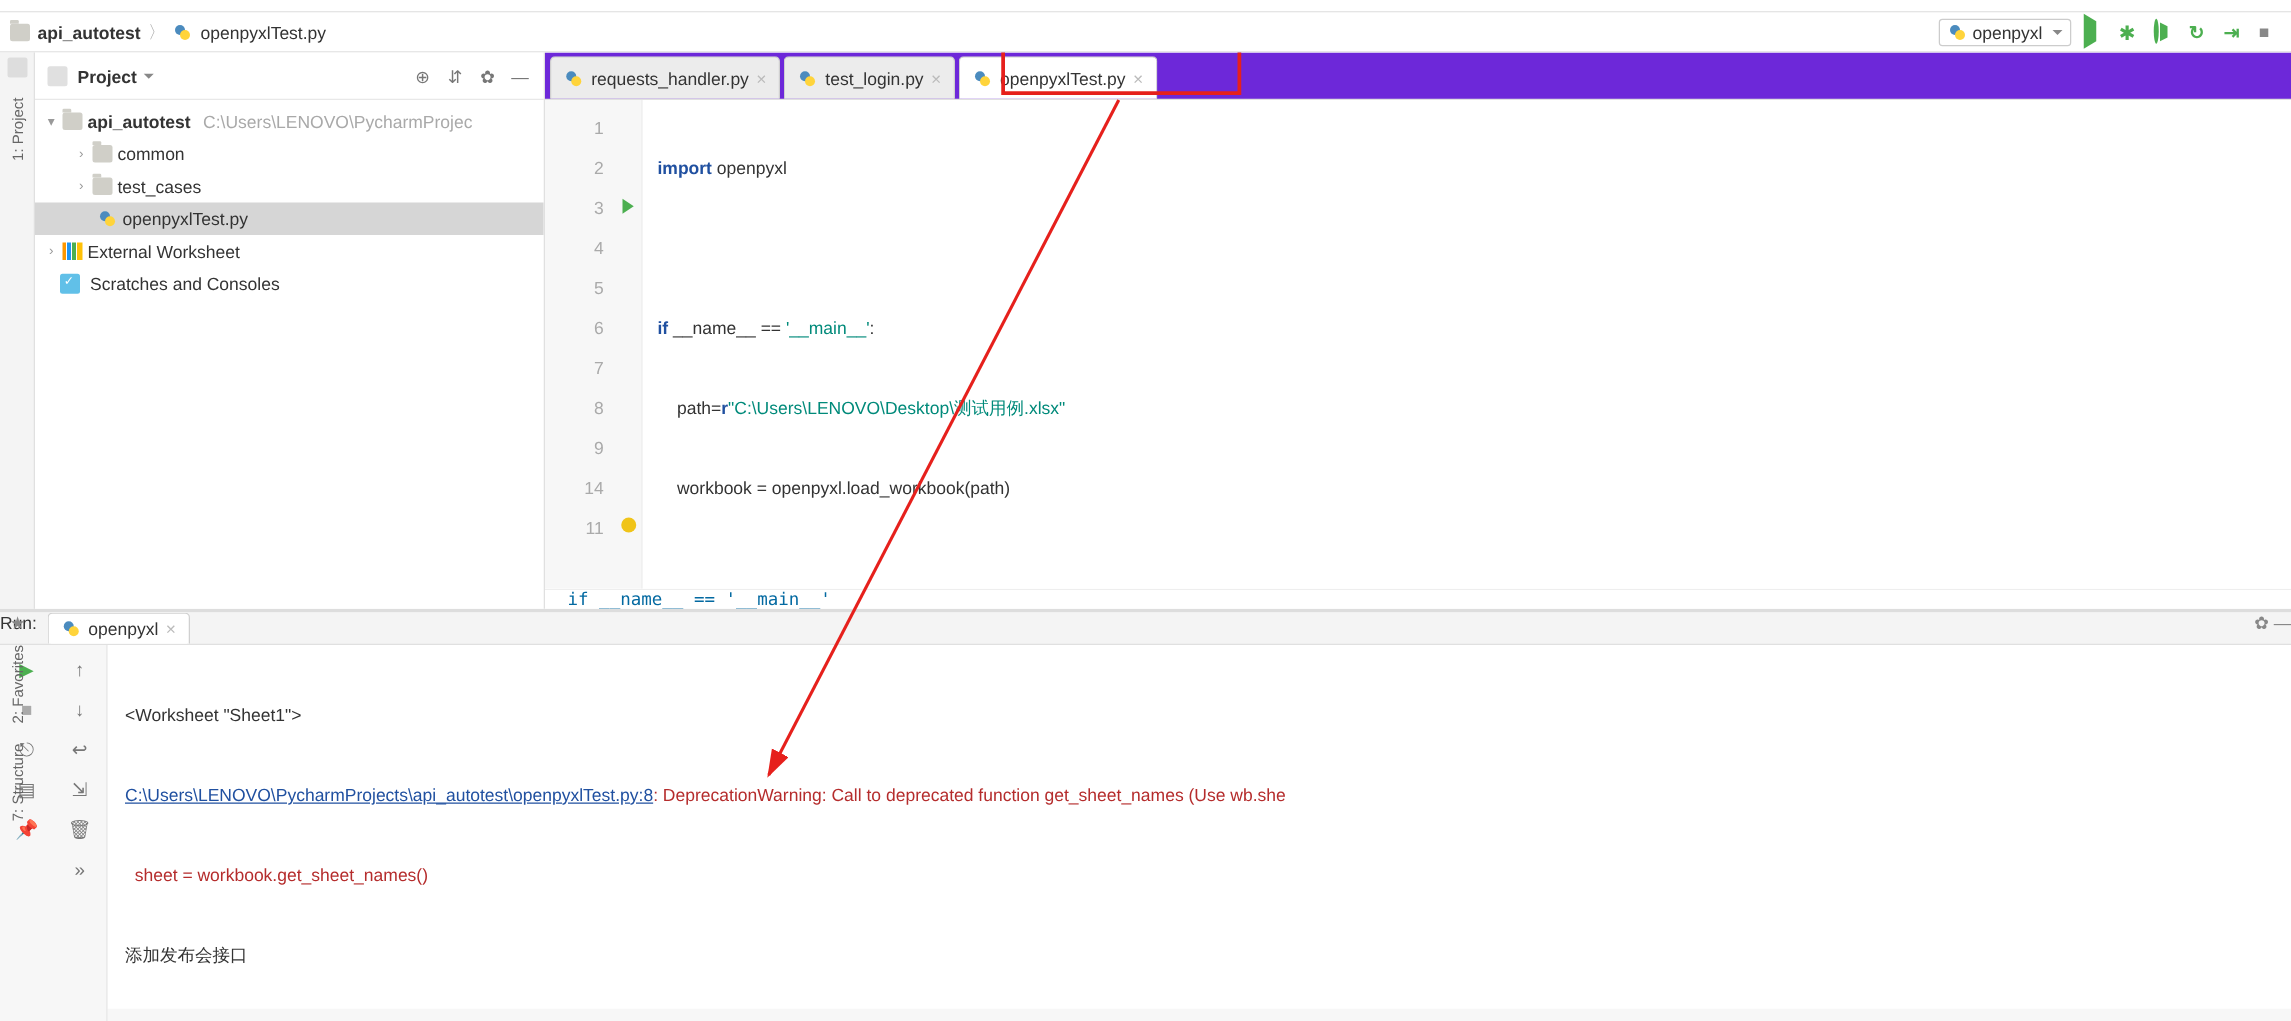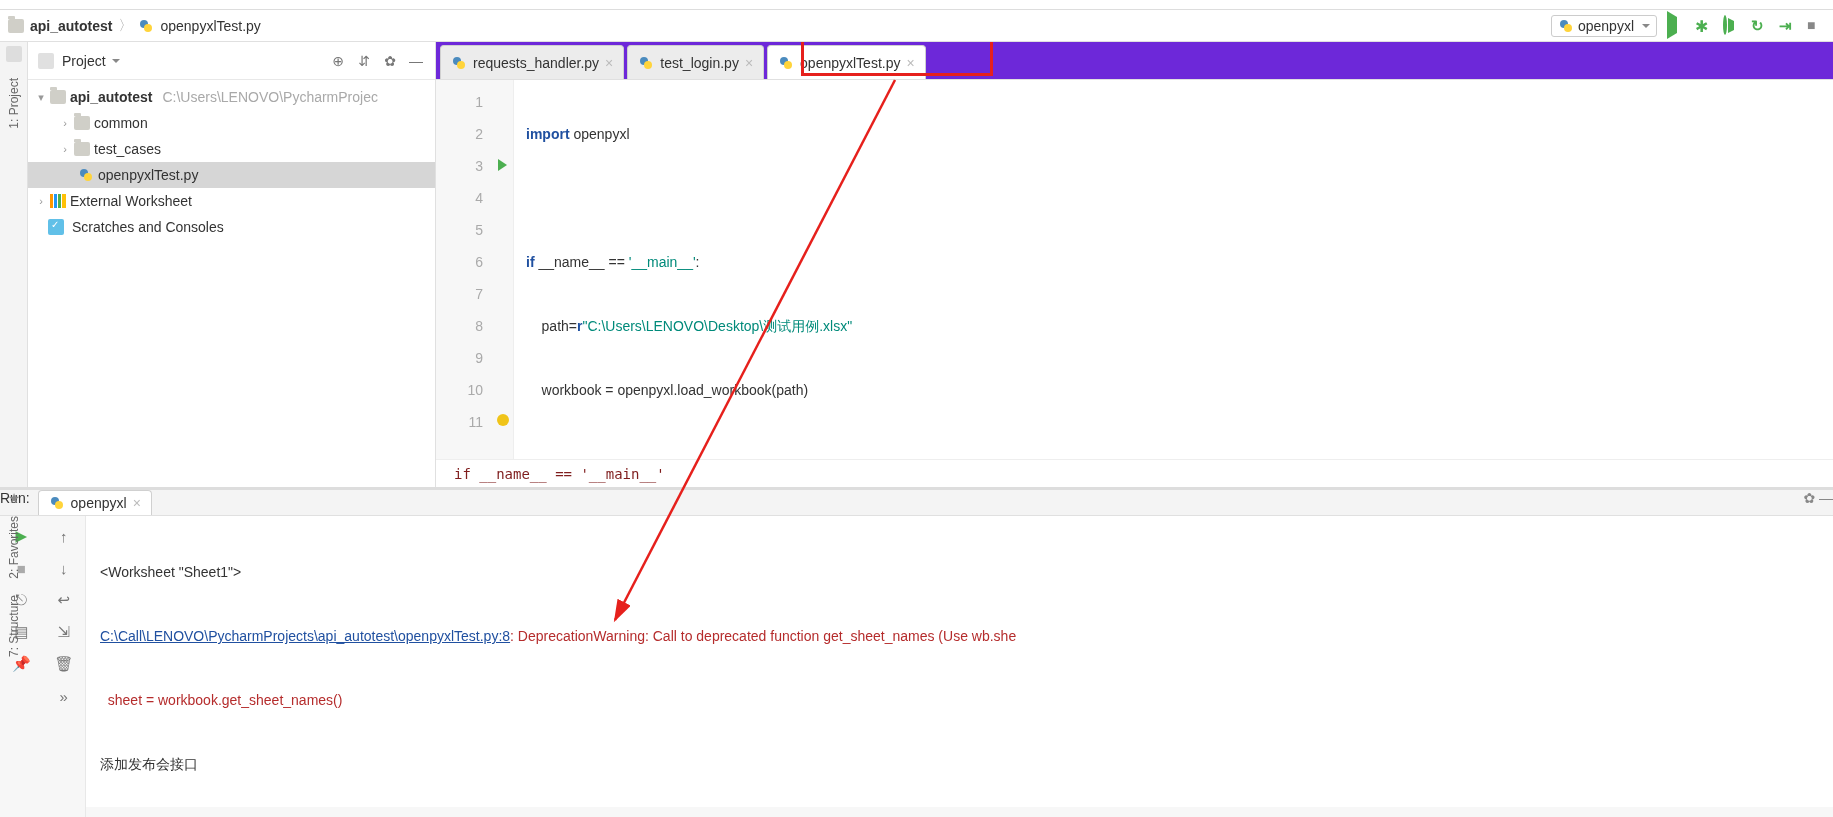--- a/index.html
+++ b/index.html
@@ -19,21 +19,21 @@
  .bug-green{color:#4caf50;font-size:16px}
  .circ{width:14px;height:14px;border:2px solid #4caf50;border-radius:50%;position:relative}
  .circ::after{content:"";position:absolute;inset:0;border-left:6px solid #4caf50;border-top:3px solid transparent;border-bottom:3px solid transparent;left:3px;top:1px}
  .arrow-ico{color:#4caf50;font-size:15px;font-weight:bold}
  .main{display:flex;height:445px}
  .left-strip{width:28px;background:#f4f4f4;border-right:1px solid #e0e0e0;display:flex;flex-direction:column;align-items:center;padding-top:4px;gap:10px}
  .left-strip .tabv{writing-mode:vertical-rl;transform:rotate(180deg);font-size:12px;color:#666;padding:6px 0}
  .sq{width:16px;height:16px;background:#ddd;display:inline-block;border-radius:2px}
  .proj-panel{width:408px;background:#fff;border-right:1px solid #e0e0e0;display:flex;flex-direction:column}
  .proj-head{height:38px;border-bottom:1px solid #e8e8e8;display:flex;align-items:center;padding:0 10px;gap:8px}
- .proj-head .title{font-weight:400;margin-right:auto;display:flex;align-items:center;gap:4px}
+ .proj-head .title{font-weight:700;margin-right:auto;display:flex;align-items:center;gap:4px}
  .proj-head .title::after{content:"";border:4px solid transparent;border-top-color:#888;margin-left:2px;margin-top:4px}
  .tool-btn{width:18px;height:18px;display:flex;align-items:center;justify-content:center;color:#777;cursor:pointer}
  .tree{flex:1;padding:4px 0;overflow:auto}
  .tree-row{display:flex;align-items:center;height:26px;padding-left:8px;gap:4px;cursor:pointer}
  .tree-row.sel{background:#d6d6d6}
  .tw{width:10px;text-align:center;color:#999;font-size:11px}
  .dim{color:#a9a9a9}
  .lib-icon{width:16px;height:14px;display:inline-block;background:linear-gradient(to right,#ff9800 3px,transparent 3px,transparent 4px,#2196f3 4px,#2196f3 7px,transparent 7px,transparent 8px,#4caf50 8px,#4caf50 11px,transparent 11px,transparent 12px,#ffc107 12px)}
  .scratch-icon{width:16px;height:16px;background:#61c0e8;border-radius:2px;display:inline-block;position:relative}
  .scratch-icon::after{content:"✓";position:absolute;color:#fff;font-size:10px;left:3px;top:0}
@@ -45,21 +45,21 @@
  .red-box{position:absolute;border:3px solid #e6201c;pointer-events:none;z-index:5}
  .code-wrap{flex:1;display:flex;overflow:hidden;background:#fff;position:relative}
  .gutter{width:78px;background:#f7f7f7;border-right:1px solid #eee;text-align:right;color:#aaa;font-family:"Consolas",monospace;font-size:16px;padding-top:6px}
  .gutter div{height:32px;line-height:32px;padding-right:30px;position:relative}
  .gline .run-tri{position:absolute;right:6px;top:9px;width:0;height:0;border-left:9px solid #4caf50;border-top:6px solid transparent;border-bottom:6px solid transparent}
  .gline .bulb{position:absolute;right:4px;top:8px;width:12px;height:12px;background:#f0c419;border-radius:50%}
  .code{flex:1;font-family:"Consolas","Courier New",monospace;font-size:17px;padding:6px 0 0 12px;line-height:32px;white-space:pre;position:relative}
  .kw{color:#2050a0;font-weight:bold}
  .str{color:#008a7a}
  .cm{color:#9a9a9a;font-style:italic}
- .breadcrumb-bot{height:28px;border-top:1px solid #eee;padding-left:18px;font-family:Consolas,monospace;font-size:14px;color:#7f1d1d;display:flex;align-items:center}
+ .breadcrumb-bot{height:16px;border-top:1px solid #eee;padding-left:18px;font-family:Consolas,monospace;font-size:14px;color:#0369a1;display:flex;align-items:center}
  .run-panel{border-top:3px solid #ddd;background:#fff;height:320px;display:flex;flex-direction:column}
  .run-head{height:30px;background:#f4f4f4;border-bottom:1px solid #e0e0e0;display:flex;align-items:flex-start;padding:0 0;gap:8px}
  .run-head .tabr{background:#fff;border:1px solid #d0d0d0;border-bottom:none;padding:4px 10px;display:flex;align-items:center;gap:6px;border-radius:4px 4px 0 0}
  .run-body{flex:1;display:flex}
  .run-gutter{width:86px;background:#f7f7f7;border-right:1px solid #e8e8e8;display:grid;grid-template-columns:1fr 1fr;grid-auto-rows:32px;align-items:center;justify-items:center;padding-top:4px}
  .run-gutter .ctl{color:#777;font-size:15px;cursor:pointer}
  .run-out{flex:1;font-family:Consolas,monospace;font-size:17px;padding:8px 0 0 14px;line-height:32px;white-space:pre;color:#333;overflow:hidden}
  .blue{color:#2050a0}
  .link{color:#2050a0;text-decoration:underline;cursor:pointer}
  .red{color:#b52c2c}
@@ -198,21 +198,21 @@
    <div class="gutter">
     <div class="gline"><span>1</span></div>
     <div class="gline"><span>2</span></div>
     <div class="gline"><span>3</span><span class="run-tri"></span></div>
     <div class="gline"><span>4</span></div>
     <div class="gline"><span>5</span></div>
     <div class="gline"><span>6</span></div>
     <div class="gline"><span>7</span></div>
     <div class="gline"><span>8</span></div>
     <div class="gline"><span>9</span></div>
-    <div class="gline"><span>10</span></div>
+    <div class="gline"><span>14</span></div>
     <div class="gline"><span>11</span><span class="bulb"></span></div>
     <div class="gline"><span></span></div>
    </div>
    <div class="code">
 <div><span class="kw">import</span><span> openpyxl</span></div>
 <div> </div>
 <div><span class="kw">if</span><span> __name__ == </span><span class="str">'__main__'</span><span>:</span></div>
 <div><span>    path=</span><span class="kw">r</span><span class="str">"C:\Users\LENOVO\Desktop\测试用例.xlsx"</span></div>
 <div><span>    workbook = openpyxl.load_workbook(path)</span></div>
 
@@ -252,21 +252,21 @@
    <span class="ctl">↩</span>
    <span class="ctl">▤</span>
    <span class="ctl">⇲</span>
    <span class="ctl">📌</span>
    <span class="ctl">🗑</span>
    <span></span>
    <span class="ctl">»</span>
   </div>
   <div class="run-out">
 <div>&lt;Worksheet "Sheet1"&gt;</div>
-<div><span class="link">C:\Call\LENOVO\PycharmProjects\api_autotest\openpyxlTest.py:8</span><span class="red">: DeprecationWarning: Call to deprecated function get_sheet_names (Use wb.she</span></div>
+<div><span class="link">C:\Users\LENOVO\PycharmProjects\api_autotest\openpyxlTest.py:8</span><span class="red">: DeprecationWarning: Call to deprecated function get_sheet_names (Use wb.she</span></div>
 <div class="red">  sheet = workbook.get_sheet_names()</div>
 <div>添加发布会接口</div>
   </div>
  </div>
 </div>
 
 <div class="side-tabs">
  <span class="star">★</span>
  <div class="vt">2: Favorites</div>
  <div class="vt">7: Structure</div>

